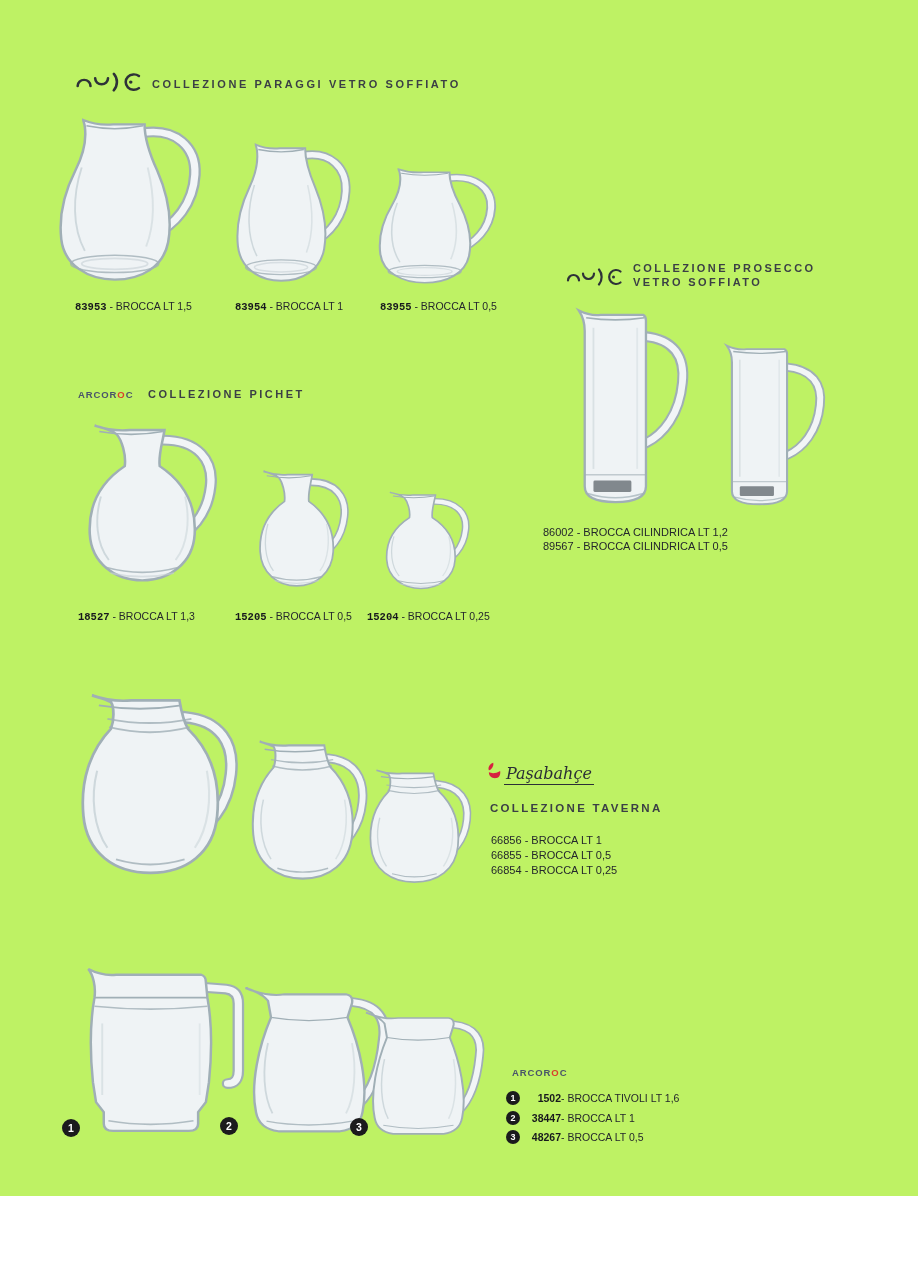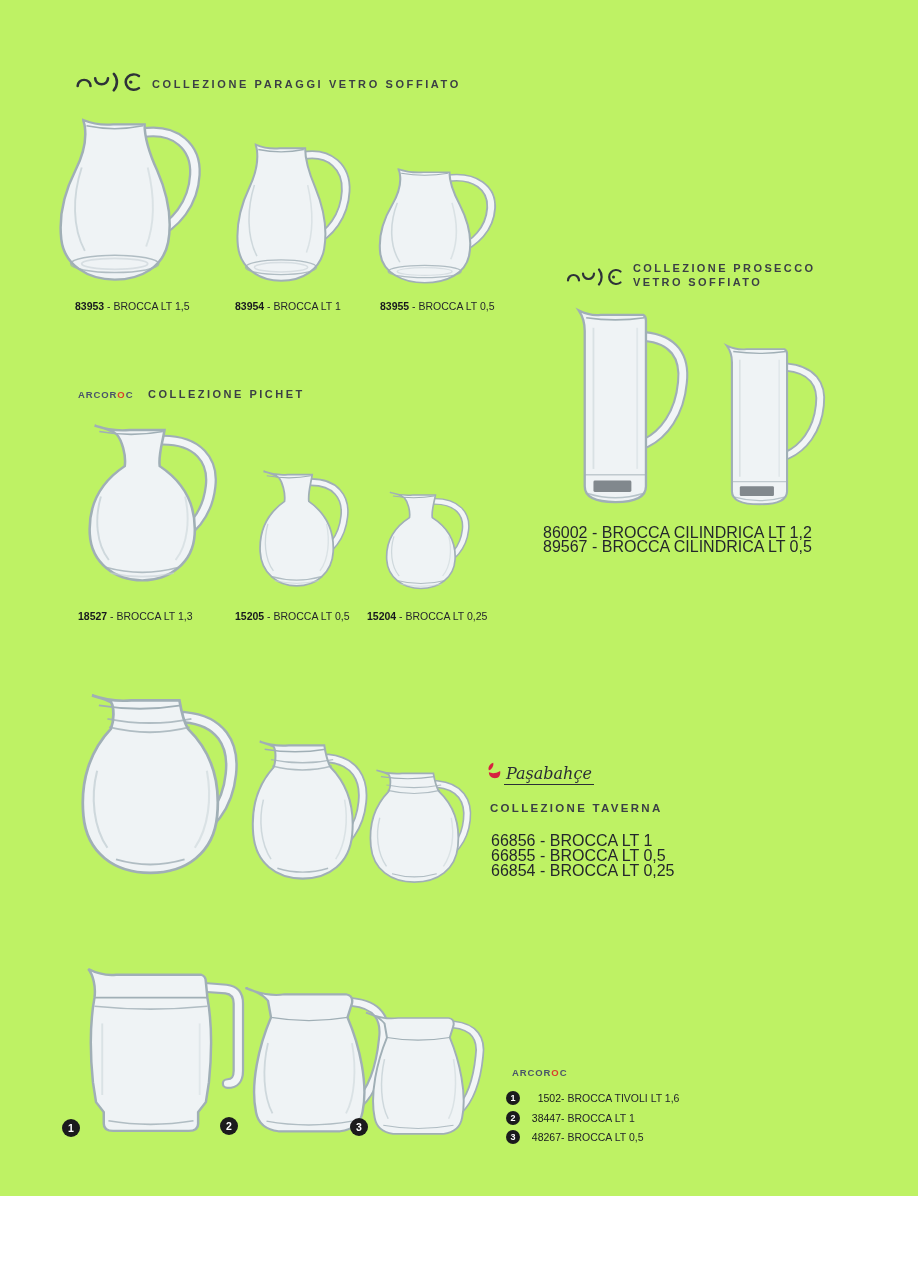--- a/index.html
+++ b/index.html
@@ -1,37 +1,37 @@
 <!DOCTYPE html>
 <html><head>
 <meta charset="utf-8">
 <style>
   html,body{margin:0;padding:0;background:#ffffff;}
   #page{position:relative;width:918px;height:1196px;background:#bef264;
         font-family:"Liberation Sans",sans-serif;overflow:hidden;}
   .collection-title{position:absolute;font-weight:bold;color:#3b3f45;font-size:11px;
         letter-spacing:2.6px;white-space:nowrap;}
   .prod{position:absolute;font-size:10.5px;color:#24272c;white-space:nowrap;}
-  .prod .code{font-weight:bold;color:#17191d;}
-  .prod-block{position:absolute;font-size:16px;color:#24272c;line-height:15px;white-space:nowrap;}
+  .prod .code{font-weight:bold;color:#17191d;font-family:Liberation Mono, monospace;}
+  .prod-block{position:absolute;font-size:11px;color:#24272c;line-height:15px;white-space:nowrap;}
   .arcoroc-logo{position:absolute;font-size:9.5px;font-weight:bold;letter-spacing:0.9px;
         color:#49546a;white-space:nowrap;text-align:center;}
   .arcoroc-logo .accent{color:#d9402b;}
   .pasa-script{position:absolute;font-family:"DejaVu Serif",serif;font-style:italic;
         font-size:16px;color:#2b2f36;border-bottom:1.2px solid #2b2f36;padding:0 2px 1px 2px;}
   .badge{position:absolute;border-radius:50%;background:#1b1b1d;color:#ffffff;
         display:flex;align-items:center;justify-content:center;font-weight:bold;}
   .jug-badge{width:18px;height:18px;font-size:10.5px;}
   .tivoli-row{position:absolute;display:flex;align-items:center;font-size:10.5px;
         color:#24272c;white-space:nowrap;}
   .tivoli-row .badge2{position:static;width:14px;height:14px;border-radius:50%;background:#1b1b1d;
         color:#fff;display:inline-flex;align-items:center;justify-content:center;
         font-size:9px;font-weight:bold;flex:0 0 auto;}
   .tivoli-row .t-code{display:inline-block;width:35px;margin-left:6px;text-align:right;
-        font-weight:normal;color:#17191d;}
+        font-weight:bold;color:#17191d;}
   .swatch{position:absolute;width:28px;height:28px;}
   .page-num{position:absolute;font-size:11.5px;color:#2b2b2b;}
   .jug{position:absolute;}
   
   .glass-body{fill:#eff3f5;stroke:#a0afb6;stroke-width:1.6;}
   .gl{fill:none;stroke:#a0afb6;stroke-width:1.1;}
   .gl-soft{fill:none;stroke:#c6d1d6;stroke-width:1.2;}
   .tube-out{fill:none;stroke:#a0afb6;stroke-width:7.5;stroke-linecap:round;}
   .tube-in{fill:none;stroke:#f2f5f7;stroke-width:4.6;stroke-linecap:round;}
   .nude-stroke{fill:none;stroke:#2e3238;stroke-width:4.4;stroke-linecap:round;}

